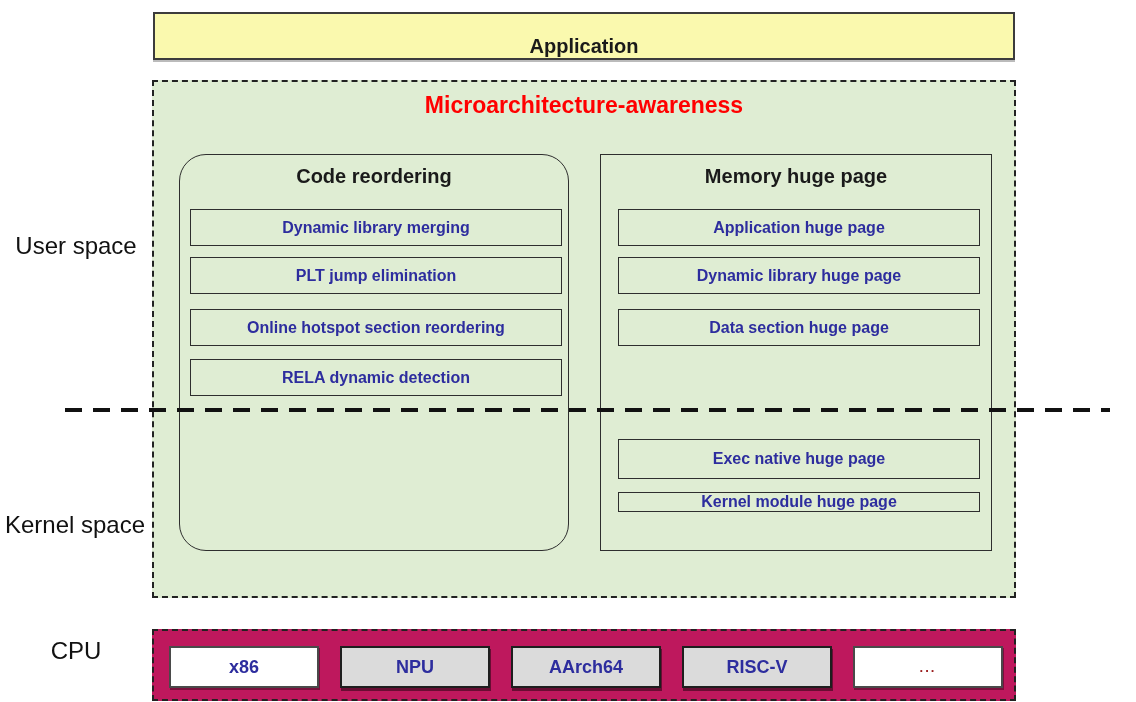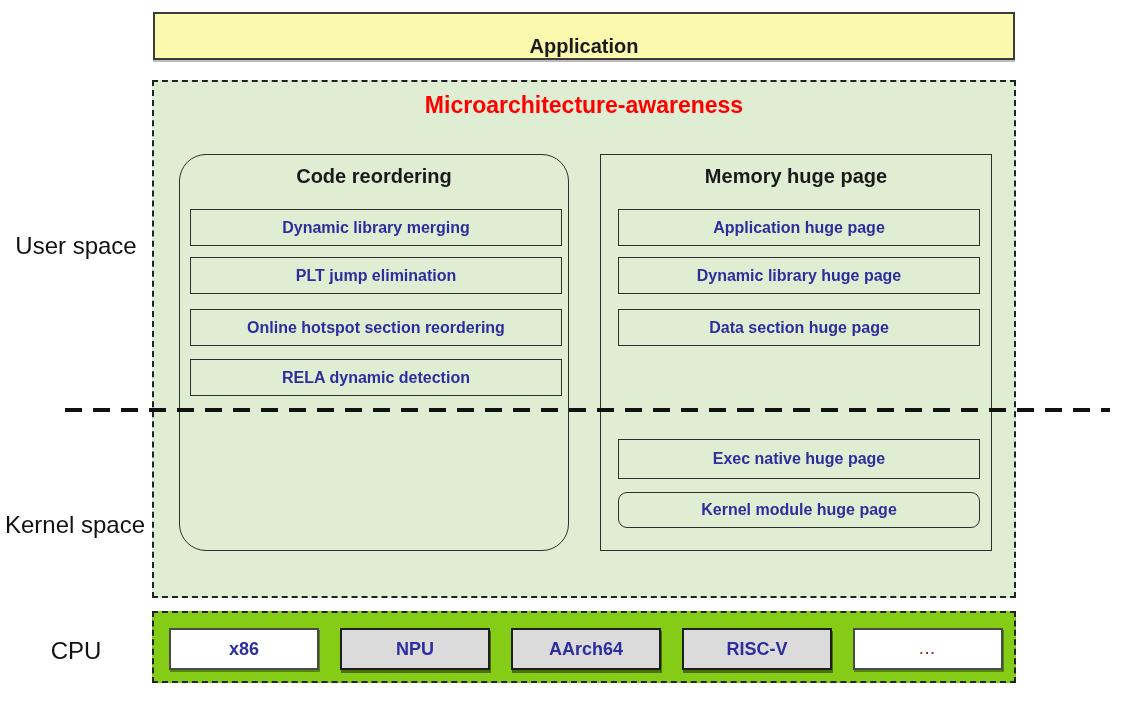--- a/index.html
+++ b/index.html
@@ -45,29 +45,29 @@
 
   .item{position:absolute;border:1px solid var(--line-dark,#2E2E2E);box-sizing:border-box;
     display:flex;align-items:center;justify-content:center;
     font-weight:bold;font-size:16px;color:var(--item-text,#2D2D9E);white-space:nowrap;}
   
   .ci{left:10px;width:372px;height:37px;}
   .ci0{top:54px;} .ci1{top:102px;} .ci2{top:154px;} .ci3{top:204px;}
   
   .mi{left:17px;width:362px;height:37px;}
   .mi0{top:54px;} .mi1{top:102px;} .mi2{top:154px;}
-  .ki0{top:284px;height:40px;} .ki1{top:337px;height:36px;border-radius:9px;}
+  .ki0{top:284px;height:40px;} .ki1{top:337px;height:20px;}
 
   
   .divider{position:absolute;left:65px;top:408px;width:1045px;height:4px;
     background:repeating-linear-gradient(90deg,#111111 0 17px,transparent 17px 28px);}
 
   
-  .cpu-box{position:absolute;left:152px;top:611px;width:864px;height:72px;
-    background:#84cc16;border:2px dashed #222222;box-sizing:border-box;}
+  .cpu-box{position:absolute;left:152px;top:629px;width:864px;height:72px;
+    background:#be185d;border:2px dashed #222222;box-sizing:border-box;}
   .chip{position:absolute;top:15px;width:150px;height:42px;box-sizing:border-box;
     display:flex;align-items:center;justify-content:center;
     font-weight:bold;font-size:18px;color:var(--item-text,#2D2D9E);white-space:nowrap;}
   .chip-white{background:#ffffff;border:2px solid #4A4A4A;box-shadow:1px 2px 0 rgba(0,0,0,.35);}
   .chip-gray{background:var(--chip-gray-fill,#DBDBDB);border:2px solid #1E1E1E;box-shadow:1px 3px 0 rgba(0,0,0,.45);}
   .chip0{left:15px;} .chip1{left:186px;} .chip2{left:357px;} .chip3{left:528px;} .chip4{left:699px;}
   .chip-ellipsis{color:var(--ellipsis-text,#9A1B1B);font-size:13px;letter-spacing:2px;}
 </style>
 </head>
 <body>

